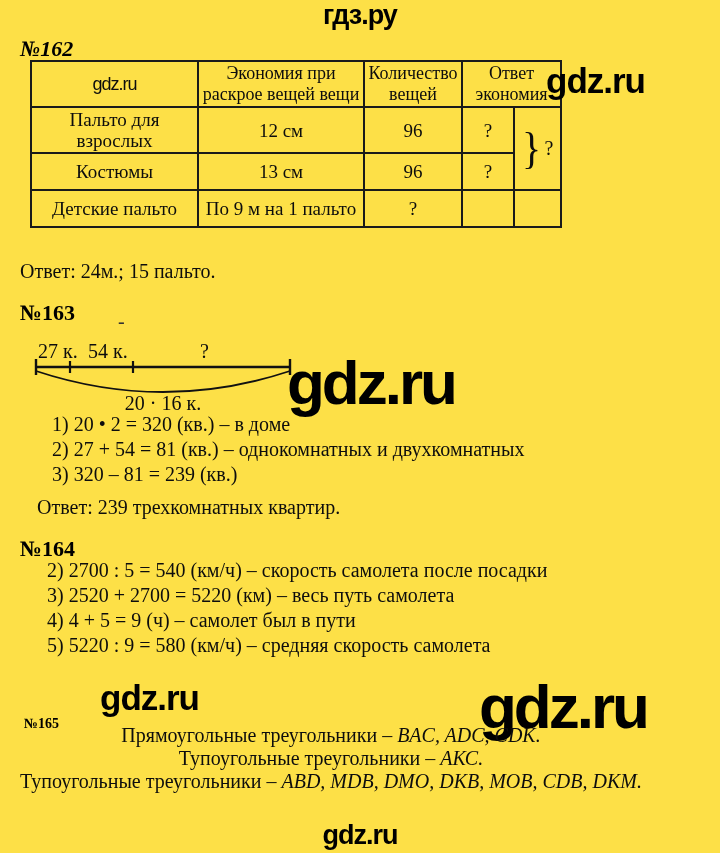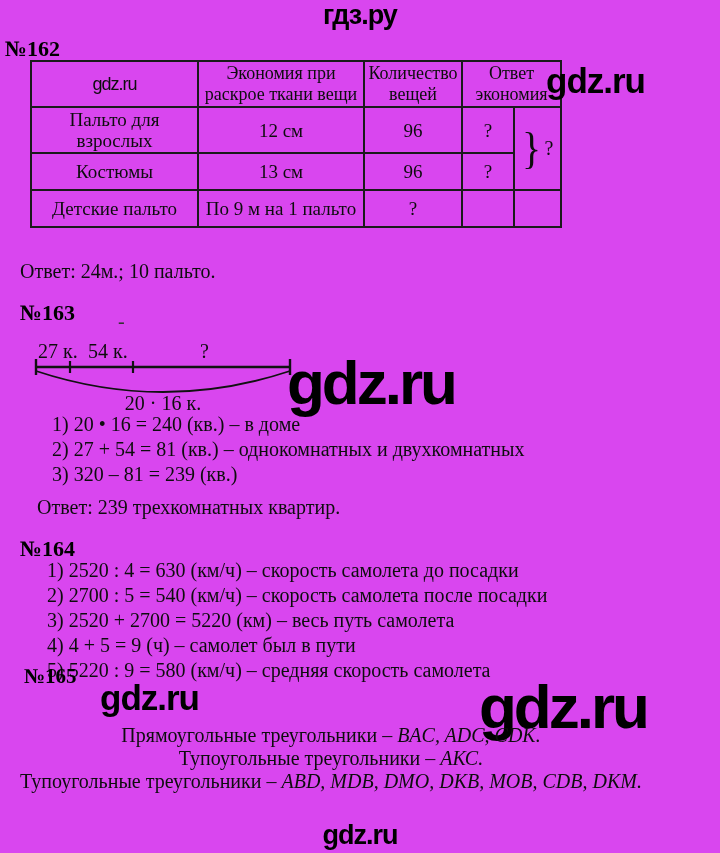--- a/index.html
+++ b/index.html
@@ -1,18 +1,18 @@
 <!DOCTYPE html>
 <html><head>
 <meta charset="utf-8">
 <style>
   * { margin:0; padding:0; box-sizing:border-box; }
   html,body { background:#ffffff; }
   .page {
-    position:relative; width:720px; height:853px; background:#d946ef;
+    position:relative; width:720px; height:853px; background:#fde047;
     font-family:"Liberation Serif", serif; color:#111; overflow:hidden;
   }
   .wm {
     font-family:"Liberation Sans", sans-serif; font-weight:700;
     color:#000; line-height:1; letter-spacing:-1px; white-space:nowrap;
   }
   .page-header-wm { position:absolute; top:2px; left:0; width:720px; text-align:center; font-size:27px; }
   .page-footer-wm { position:absolute; top:822px; left:0; width:720px; text-align:center; font-size:27px; }
 
   .prob-num { position:absolute; font-weight:700; font-size:22px; color:#000; }
@@ -49,34 +49,34 @@
   .sol-165 div { height:23px; line-height:23px;text-align:center; }
   .ital { font-style:italic; }
 </style>
 </head>
 <body>
 
 <div class="page">
 
   <div class="wm page-header-wm">гдз.ру</div>
 
-  <div class="prob-num" style="left:5px; top:36px;">№162</div>
+  <div class="prob-num" style="left:20px; top:36px;font-style:italic;">№162</div>
 
   <table class="t162">
     <colgroup>
       <col style="width:167px">
         <col style="width:166px">
         <col style="width:98px">
         <col style="width:52px">
         <col style="width:47px">
     </colgroup>
     <tbody>
         <tr>
       <th class="cell-wm wm">gdz.ru</th>
-      <th>Экономия при раскрое ткани вещи</th>
+      <th>Экономия при раскрое вещей вещи</th>
       <th>Количество вещей</th>
       <th colspan="2">Ответ экономия</th>
     </tr>
     <tr>
       <td>Пальто для взрослых</td>
       <td>12 см</td>
       <td>96</td>
       <td>?</td>
       <td rowspan="2" class="brace-cell">
         <div class="brace-wrap">
@@ -95,58 +95,57 @@
       <td>Детские пальто</td>
       <td>По 9 м на 1 пальто</td>
       <td>?</td>
       <td></td>
       <td></td>
     </tr>
   </tbody>
     </table>
   <div class="wm wm-right-162">gdz.ru</div>
 
-  <div class="sol-block" style="left:20px; top:260px;">Ответ: 24м.; 10 пальто.</div>
+  <div class="sol-block" style="left:20px; top:260px;">Ответ: 24м.; 15 пальто.</div>
 
   <div class="prob-num" style="left:20px; top:300px;">№163</div>
   <div class="stray-mark">-</div>
 
   <svg class="diagram-163" width="500" height="88" viewBox="0 0 500 88">
     <text x="38" y="28">27 к.</text>
     <text x="88" y="28">54 к.</text>
     <text x="200" y="28">?</text>
     <line x1="36" y1="37" x2="290" y2="37" stroke="#111" stroke-width="2.4"></line>
     <line x1="36" y1="29" x2="36" y2="45" stroke="#111" stroke-width="2.4"></line>
     <line x1="290" y1="29" x2="290" y2="45" stroke="#111" stroke-width="2.4"></line>
     <line x1="70" y1="31" x2="70" y2="43" stroke="#111" stroke-width="2.2"></line>
     <line x1="133" y1="31" x2="133" y2="43" stroke="#111" stroke-width="2.2"></line>
     <path d="M 36 41 Q 163 83 290 41" fill="none" stroke="#111" stroke-width="1.8"></path>
     <text x="163" y="80" text-anchor="middle">20 · 16 к.</text>
   </svg>
   <div class="wm wm-big-163">gdz.ru</div>
 
   <div class="sol-block lh25" style="left:52px; top:412px;">
-    <div>1) 20 • 16 = 240 (кв.) – в доме</div>
+    <div>1) 20 • 2 = 320 (кв.) – в доме</div>
     <div>2) 27 + 54 = 81 (кв.) – однокомнатных и двухкомнатных</div>
     <div>3) 320 – 81 = 239 (кв.)</div>
   </div>
   <div class="sol-block" style="left:20px; top:496px;margin-left:17px;">Ответ: 239 трехкомнатных квартир.</div>
 
   <div class="prob-num" style="left:20px; top:536px;font-family:Liberation Serif, serif;">№164</div>
   <div class="sol-block lh25" style="left:47px; top:558px;">
-    <div>1) 2520 : 4 = 630 (км/ч) – скорость самолета до посадки</div>
     <div>2) 2700 : 5 = 540 (км/ч) – скорость самолета после посадки</div>
     <div>3) 2520 + 2700 = 5220 (км) – весь путь самолета</div>
     <div>4) 4 + 5 = 9 (ч) – самолет был в пути</div>
     <div>5) 5220 : 9 = 580 (км/ч) – средняя скорость самолета</div>
   </div>
 
   <div class="wm wm-left-165">gdz.ru</div>
   <div class="wm wm-big-165">gdz.ru</div>
-  <div class="prob-num" style="left:24px; top:664px; font-size:21px;">№165</div>
+  <div class="prob-num" style="left:24px; top:716px; font-size:14px;">№165</div>
 
   <div class="sol-165">
     <div><span>Прямоугольные треугольники – </span><span class="ital">BAC, ADC, CDK.</span></div>
     <div><span>Тупоугольные треугольники – </span><span class="ital">АКС.</span></div>
     <div><span>Тупоугольные треугольники – </span><span class="ital">ABD, MDB, DMO, DKB, MOB, CDB, DKM.</span></div>
   </div>
 
   <div class="wm page-footer-wm">gdz.ru</div>
 
 </div>

